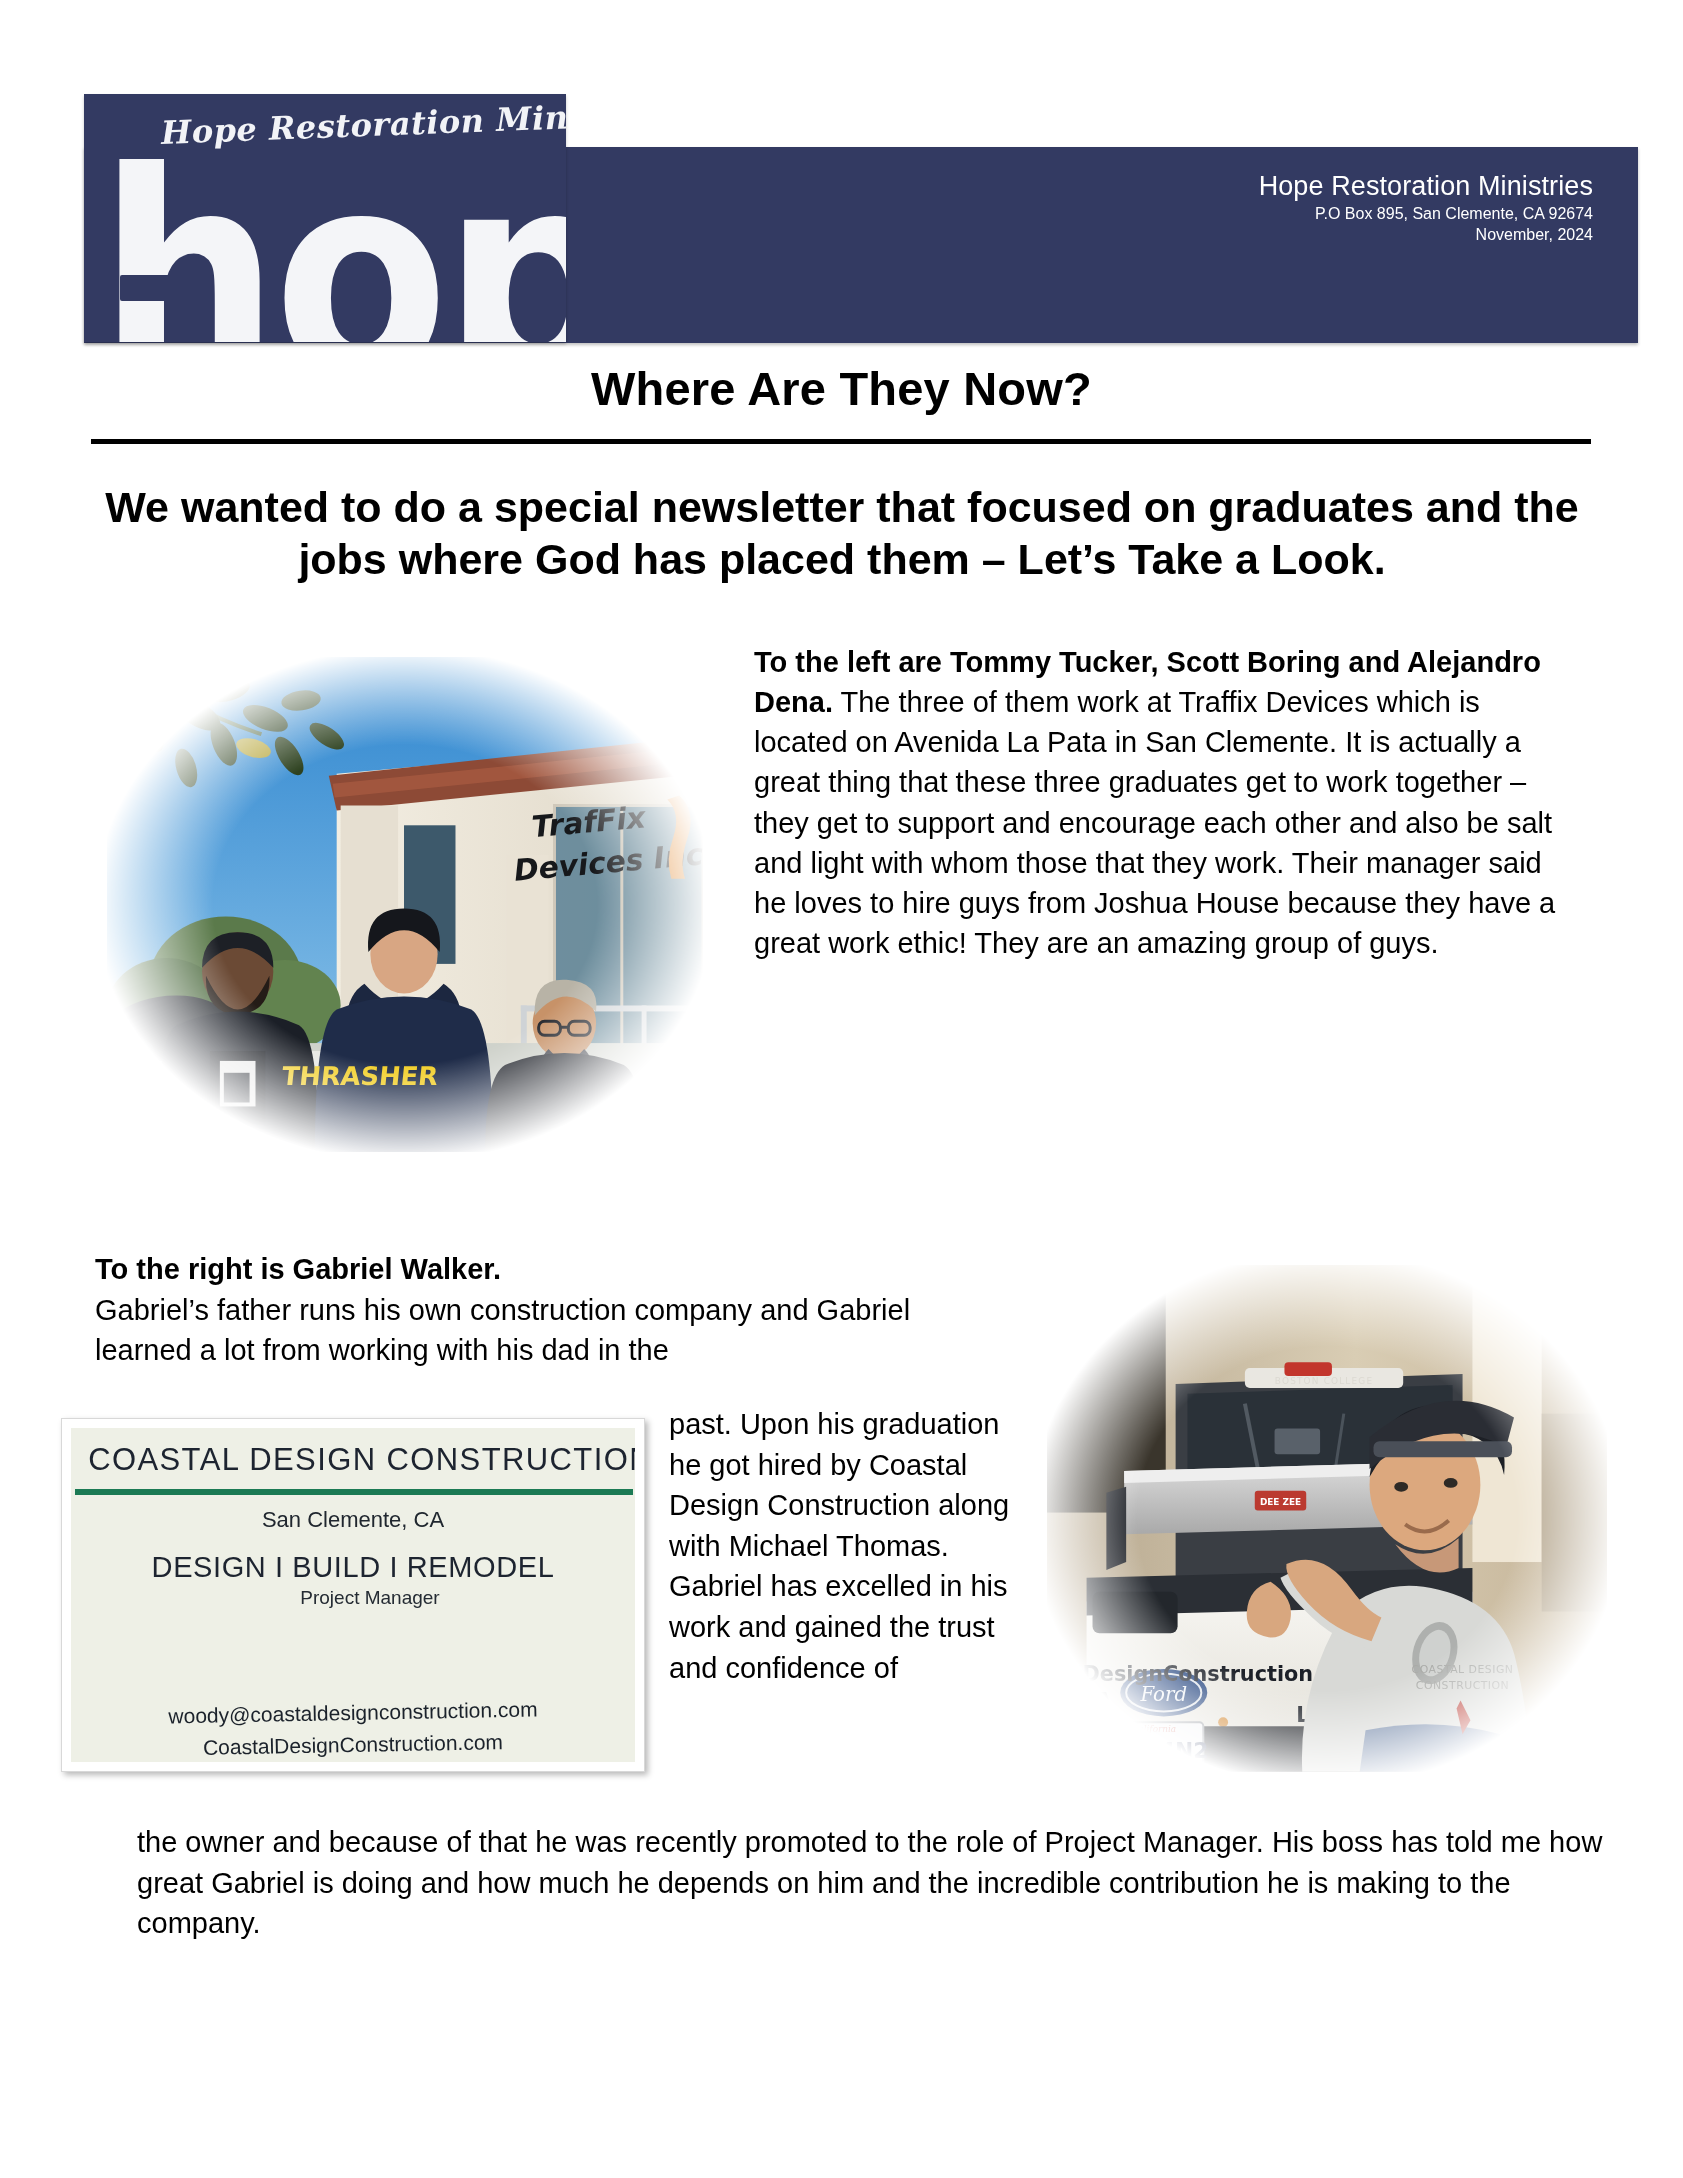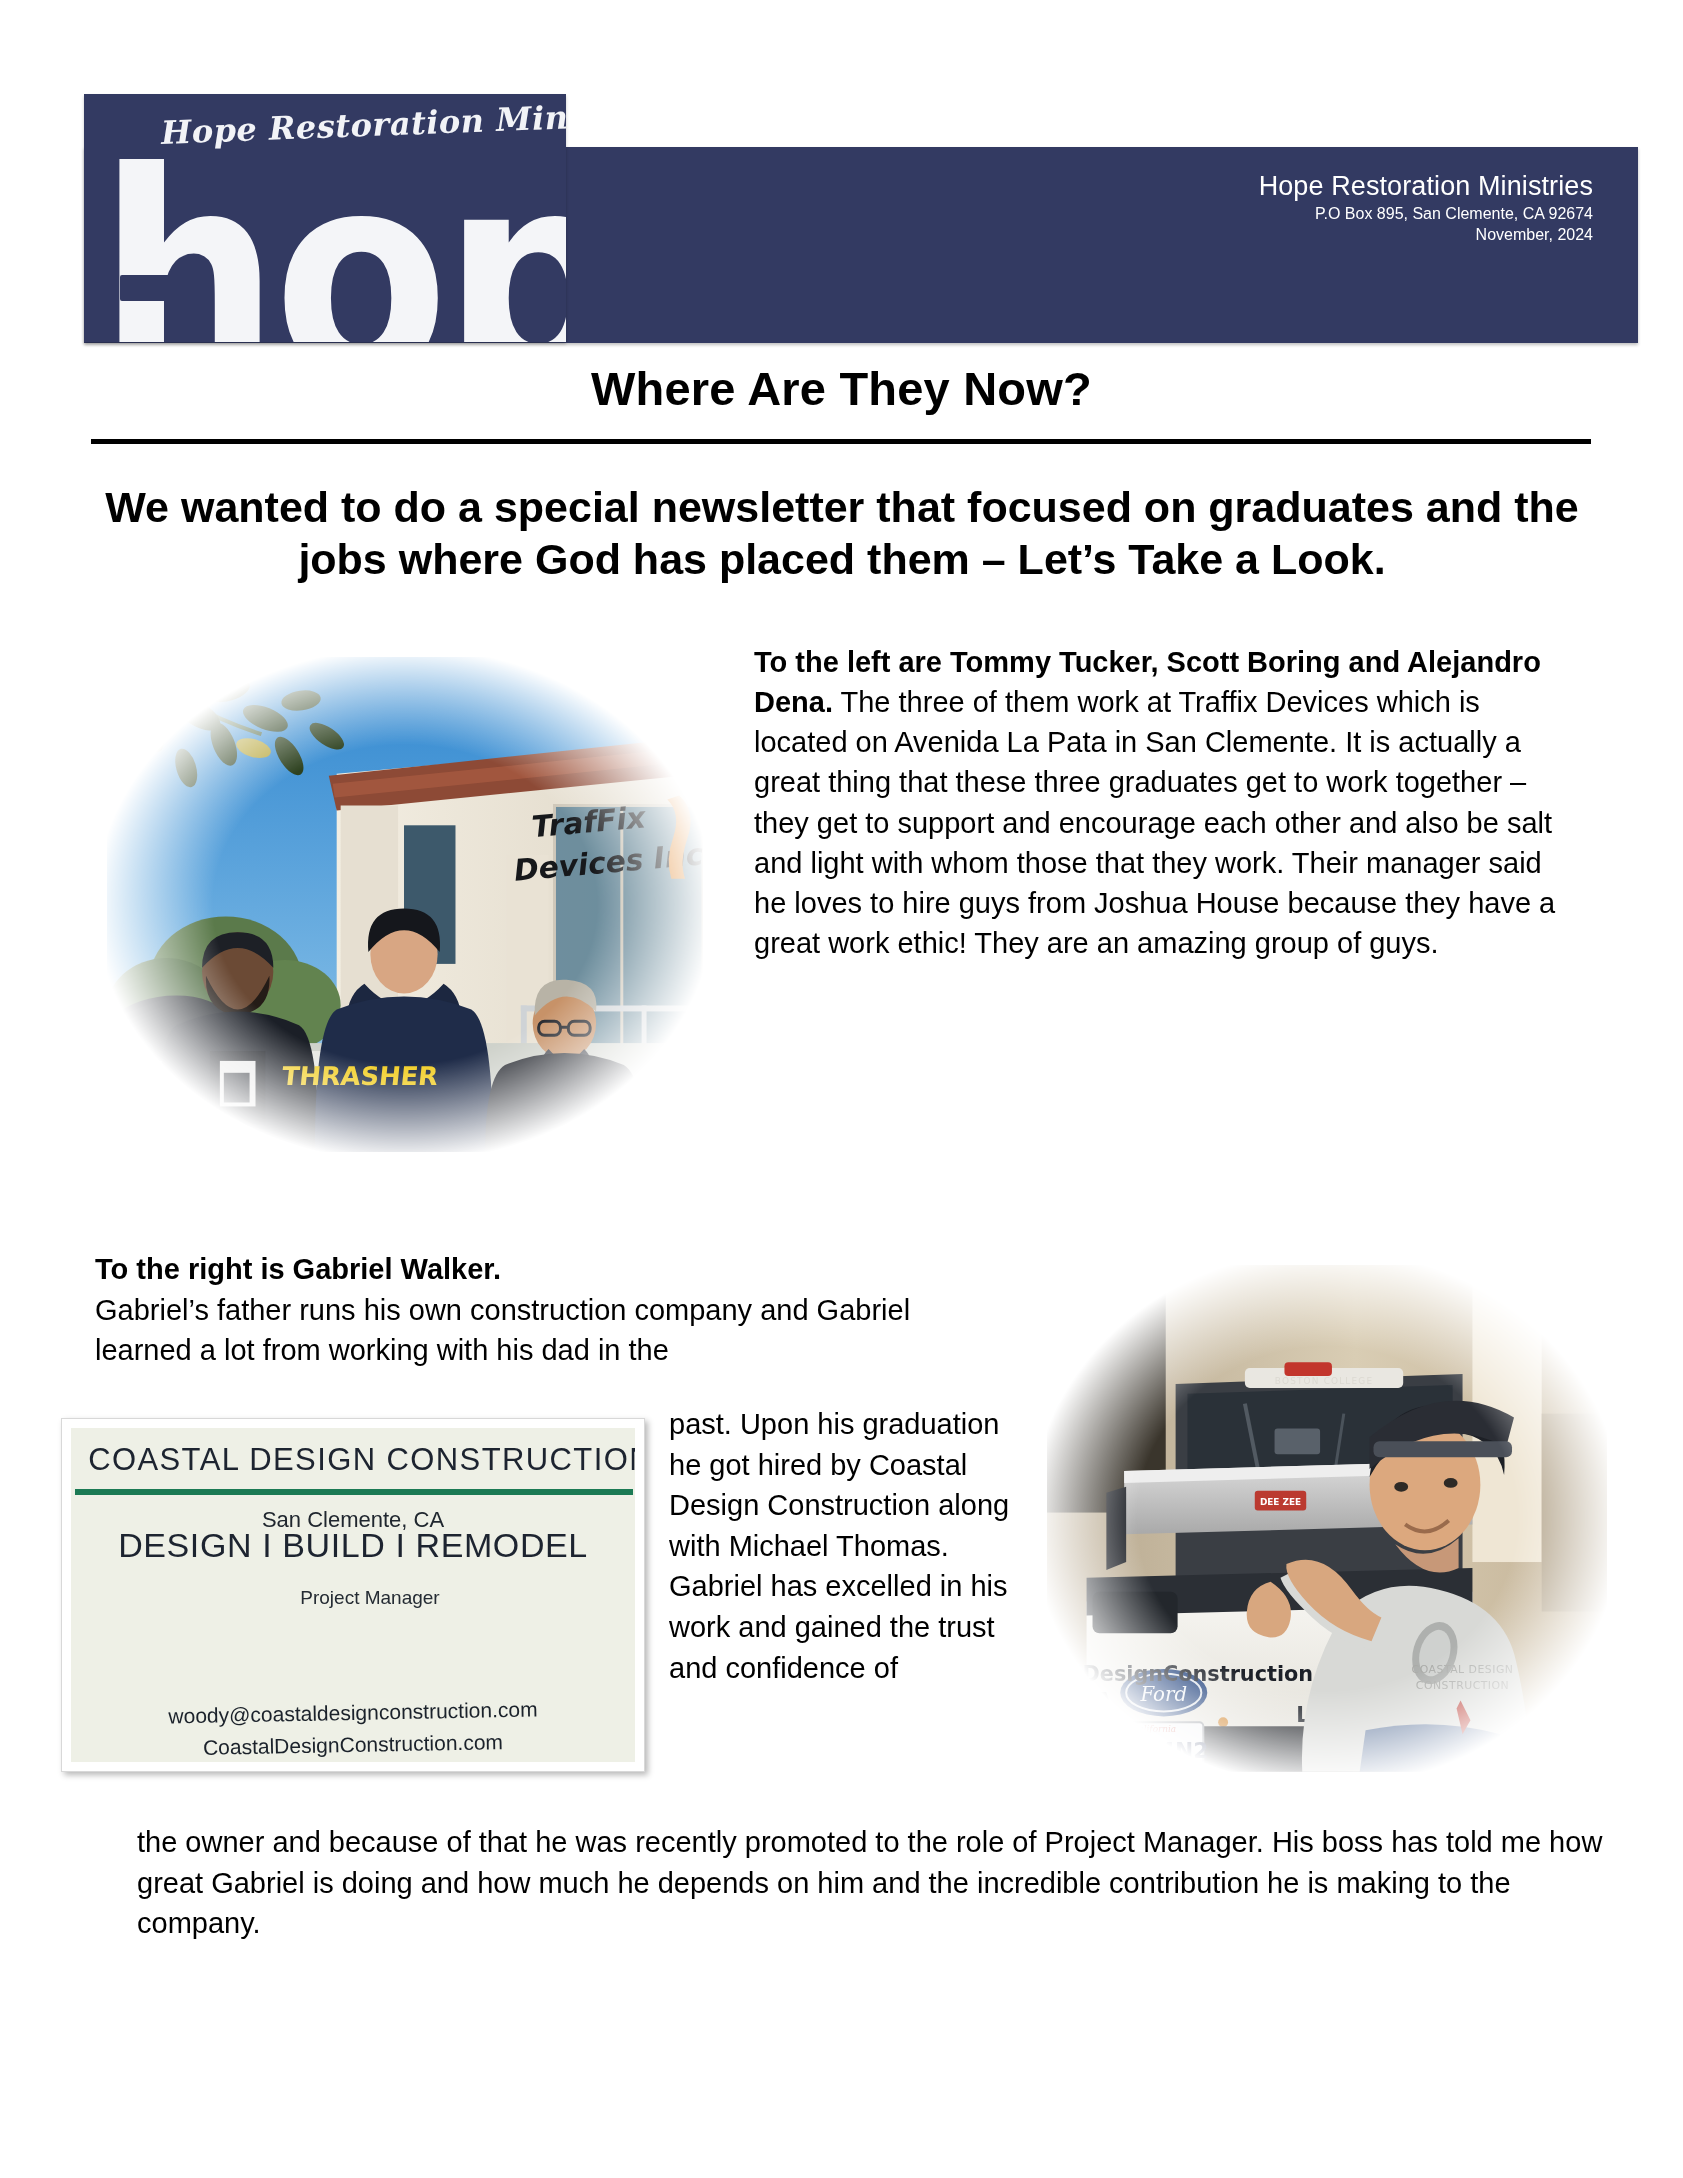--- a/index.html
+++ b/index.html
@@ -207,24 +207,24 @@
   #card-city {
     position: absolute;
     left: 0; top: 79px;
     width: 100%;
     text-align: center;
     font-size: 22px;
     color: #20272f;
   }
   #card-services {
     position: absolute;
-    left: 0; top: 98px;
-    width: 100%;
-    text-align: center;
-    font-size: 34px;
+    left: 0; top: 123px;
+    width: 100%;
+    text-align: center;
+    font-size: 29px;
     letter-spacing: 0.6px;
     color: #1d2430;
   }
   #card-role {
     position: absolute;
     left: 0; top: 159px;
     width: 100%;
     text-align: center;
     font-size: 19px;
     color: #242b33;

